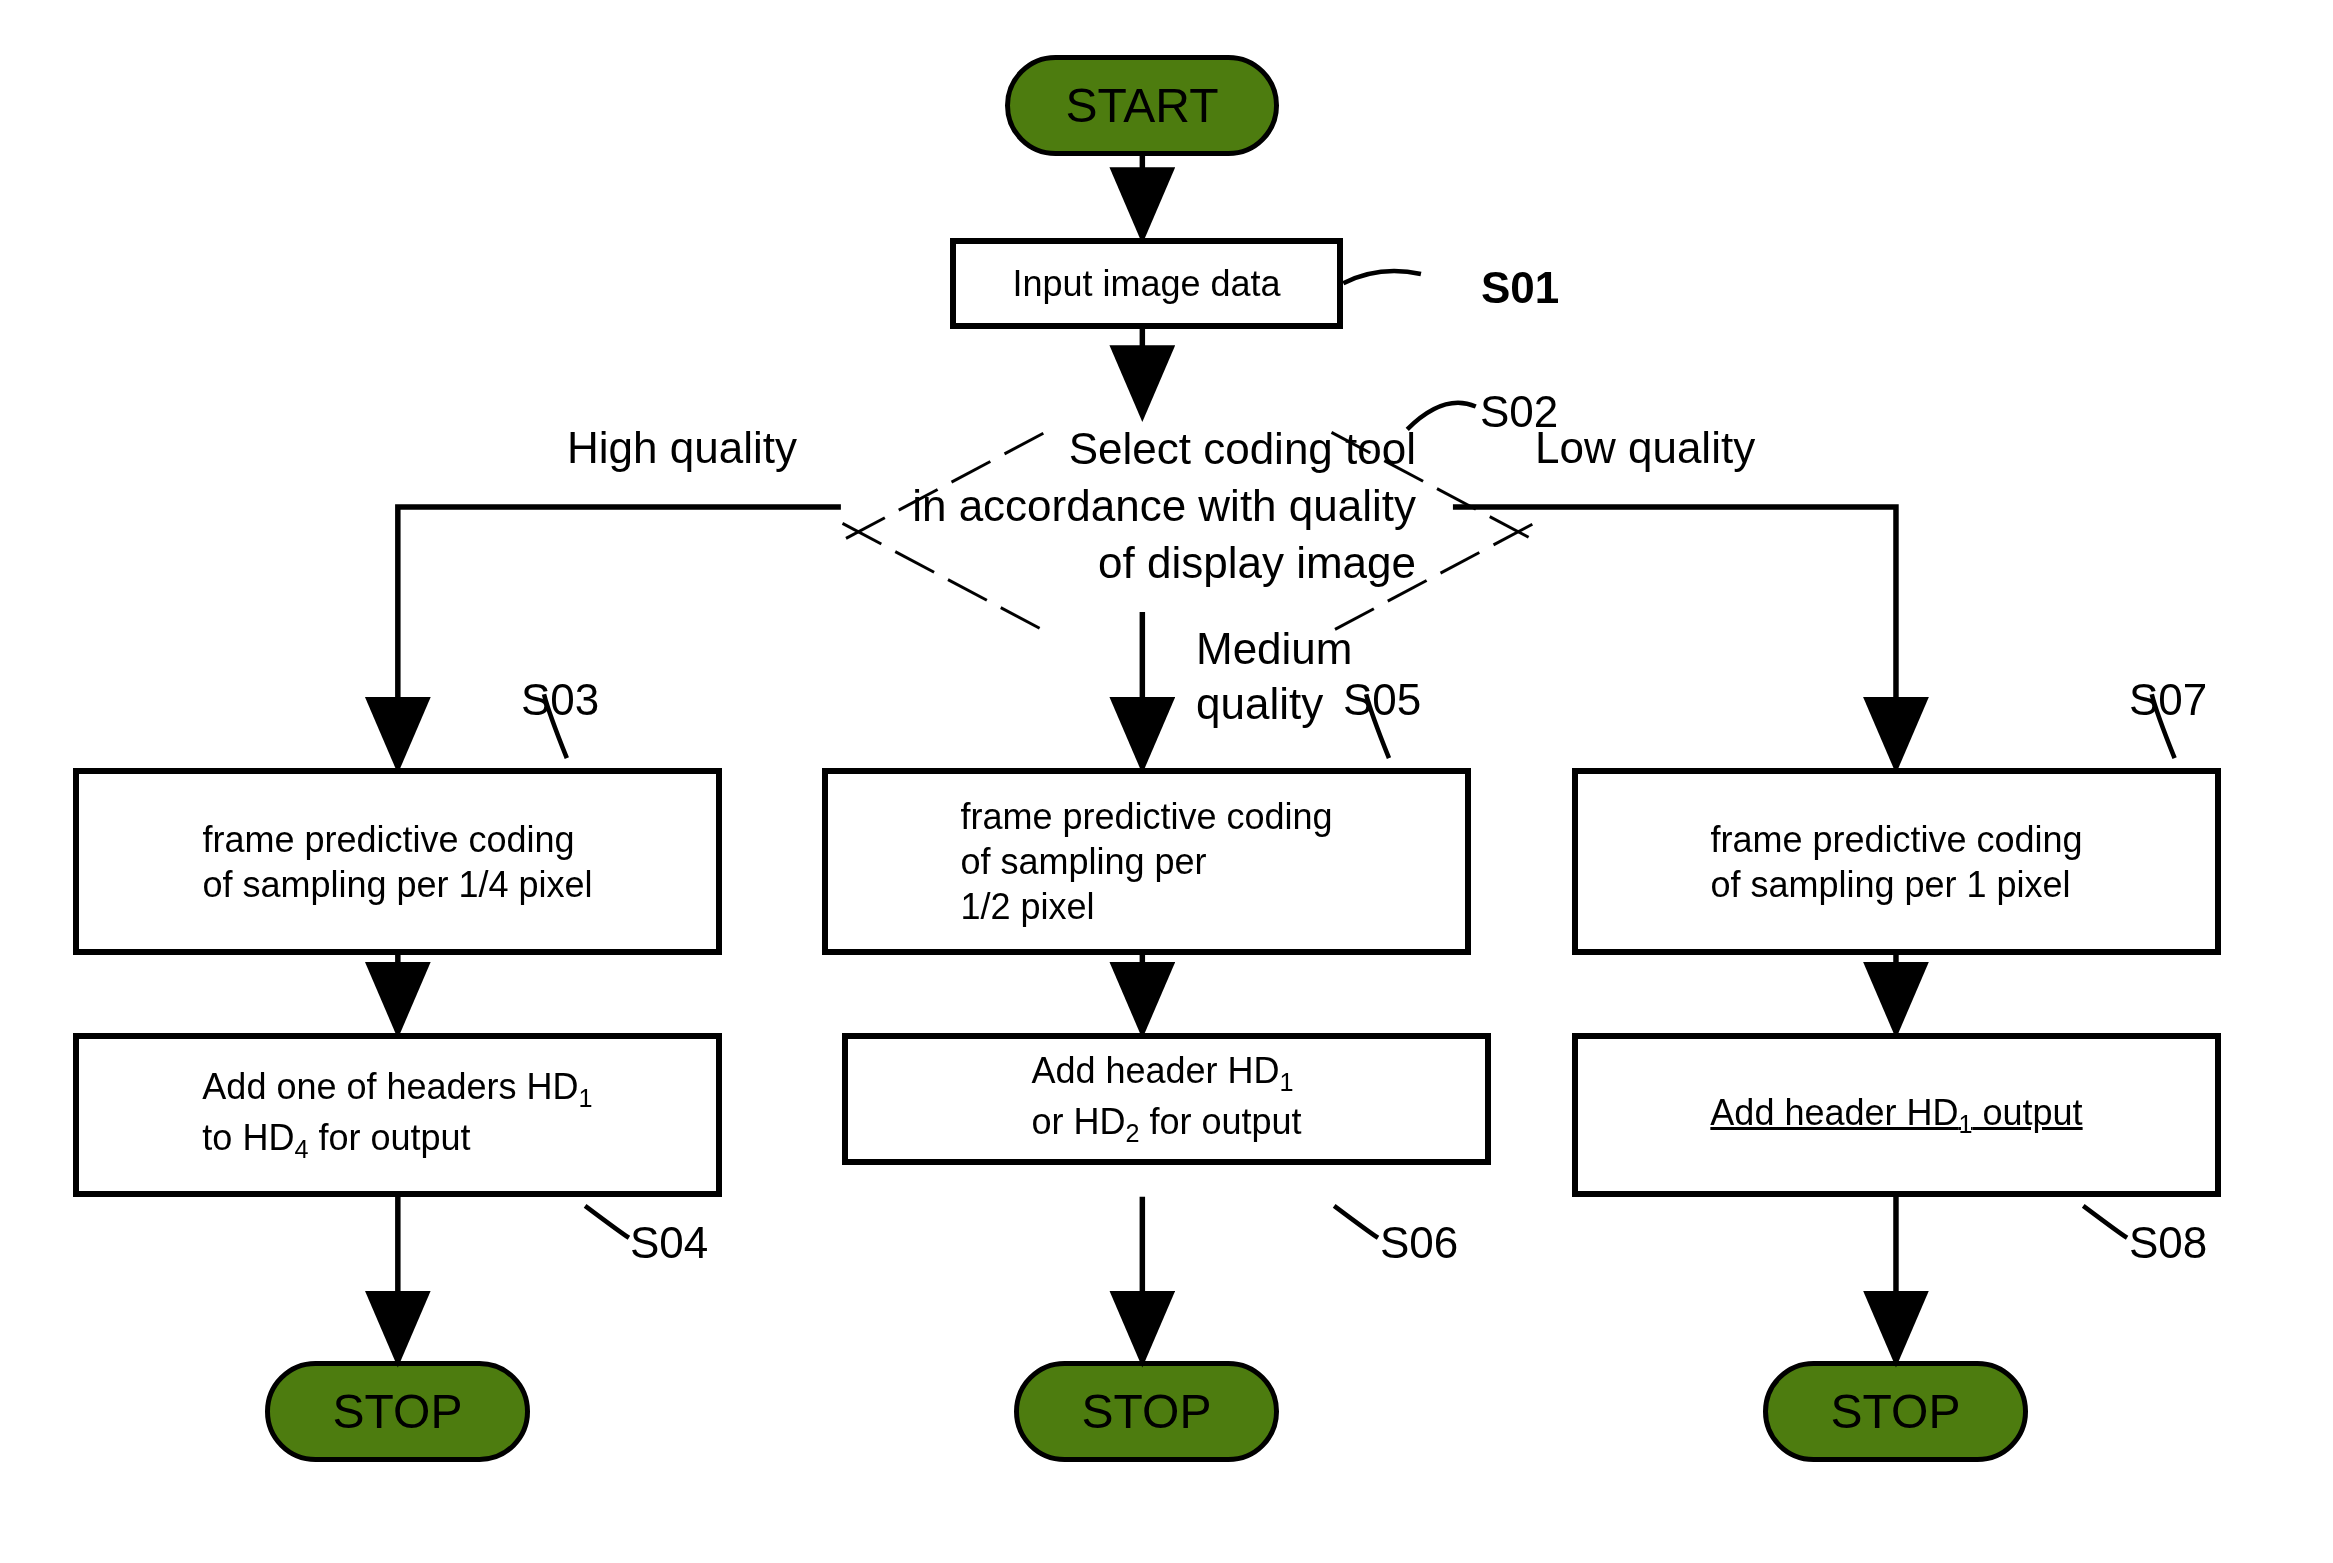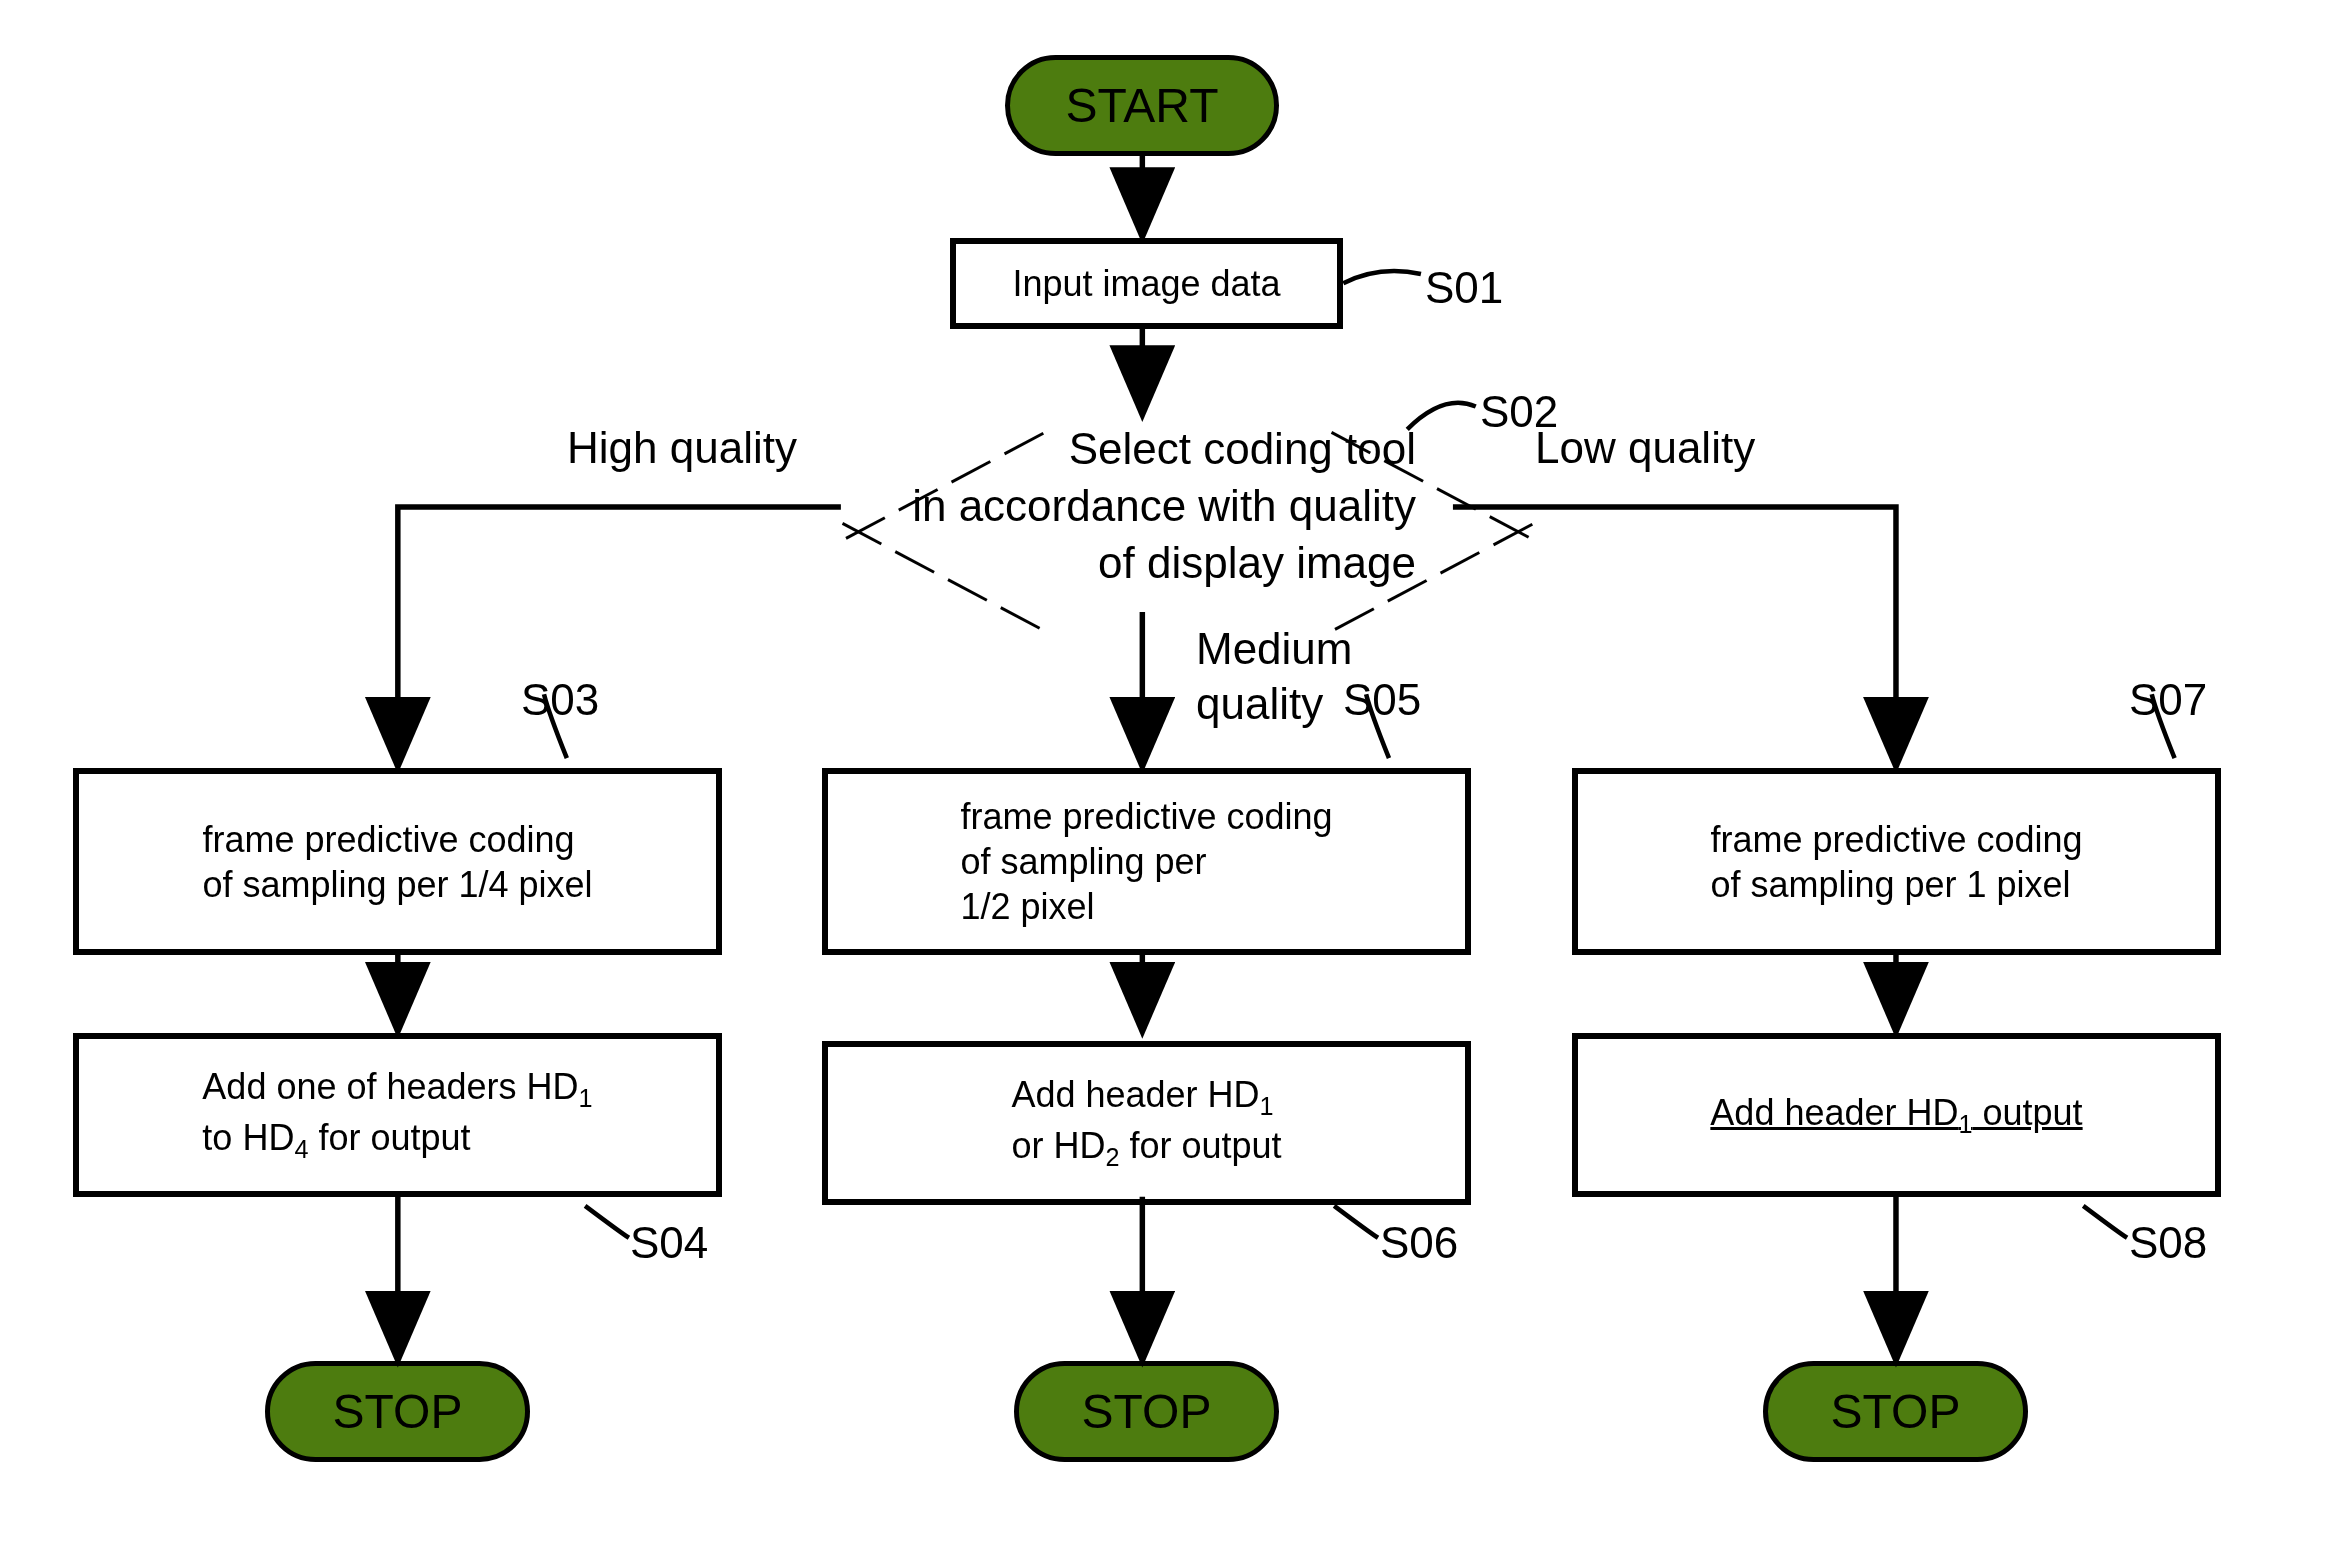--- a/index.html
+++ b/index.html
@@ -71,21 +71,21 @@
 </head>
 <body>
 
 <div class="terminator" style="left:1005px; top:55px; width:274px; height:101px;">
   <span>START</span>
 </div>
 
 <div class="process" style="left:950px; top:238px; width:393px; height:91px;">
   <span>Input image data</span>
 </div>
-<div class="label" style="left:1425px; top:260px;">S01</div>
+<div class="label" style="left:1481px; top:260px;font-weight:bold;">S01</div>
 
 <div class="decision-text" style="left:877px; top:420px; width:539px;text-align:right;">
   <div>Select coding tool</div>
   <div>in accordance with quality</div>
   <div>of display image</div>
 </div>
 
 <div class="decision-dash" style="left:831px; top:457px; transform:rotate(-28deg);">— — — —</div>
 <div class="decision-dash" style="left:831px; top:548px; transform:rotate(28deg);">— — — —</div>
 <div class="decision-dash" style="left:1320px; top:457px; transform:rotate(28deg);">— — — —</div>
@@ -118,21 +118,21 @@
 <div class="terminator" style="left:265px; top:1361px; width:265px; height:101px;">
   <span>STOP</span>
 </div>
 
 <div class="process" style="left:822px; top:768px; width:649px; height:187px;">
   <span style="white-space:pre;">frame predictive coding
 of sampling per
 1/2 pixel</span>
 </div>
 
-<div class="process" style="left:822px; top:1033px; width:649px; height:164px;margin-top:8px;">
+<div class="process" style="left:842px; top:1033px; width:649px; height:132px;">
   <span><span>Add header HD</span><sub>1</sub><span style="white-space:pre;">
 or HD</span><sub>2</sub><span> for output</span></span>
 </div>
 <div class="label" style="left:1380px; top:1215px;">S06</div>
 
 <div class="terminator" style="left:1014px; top:1361px; width:265px; height:101px;">
   <span>STOP</span>
 </div>
 
 <div class="process" style="left:1572px; top:768px; width:649px; height:187px;">

